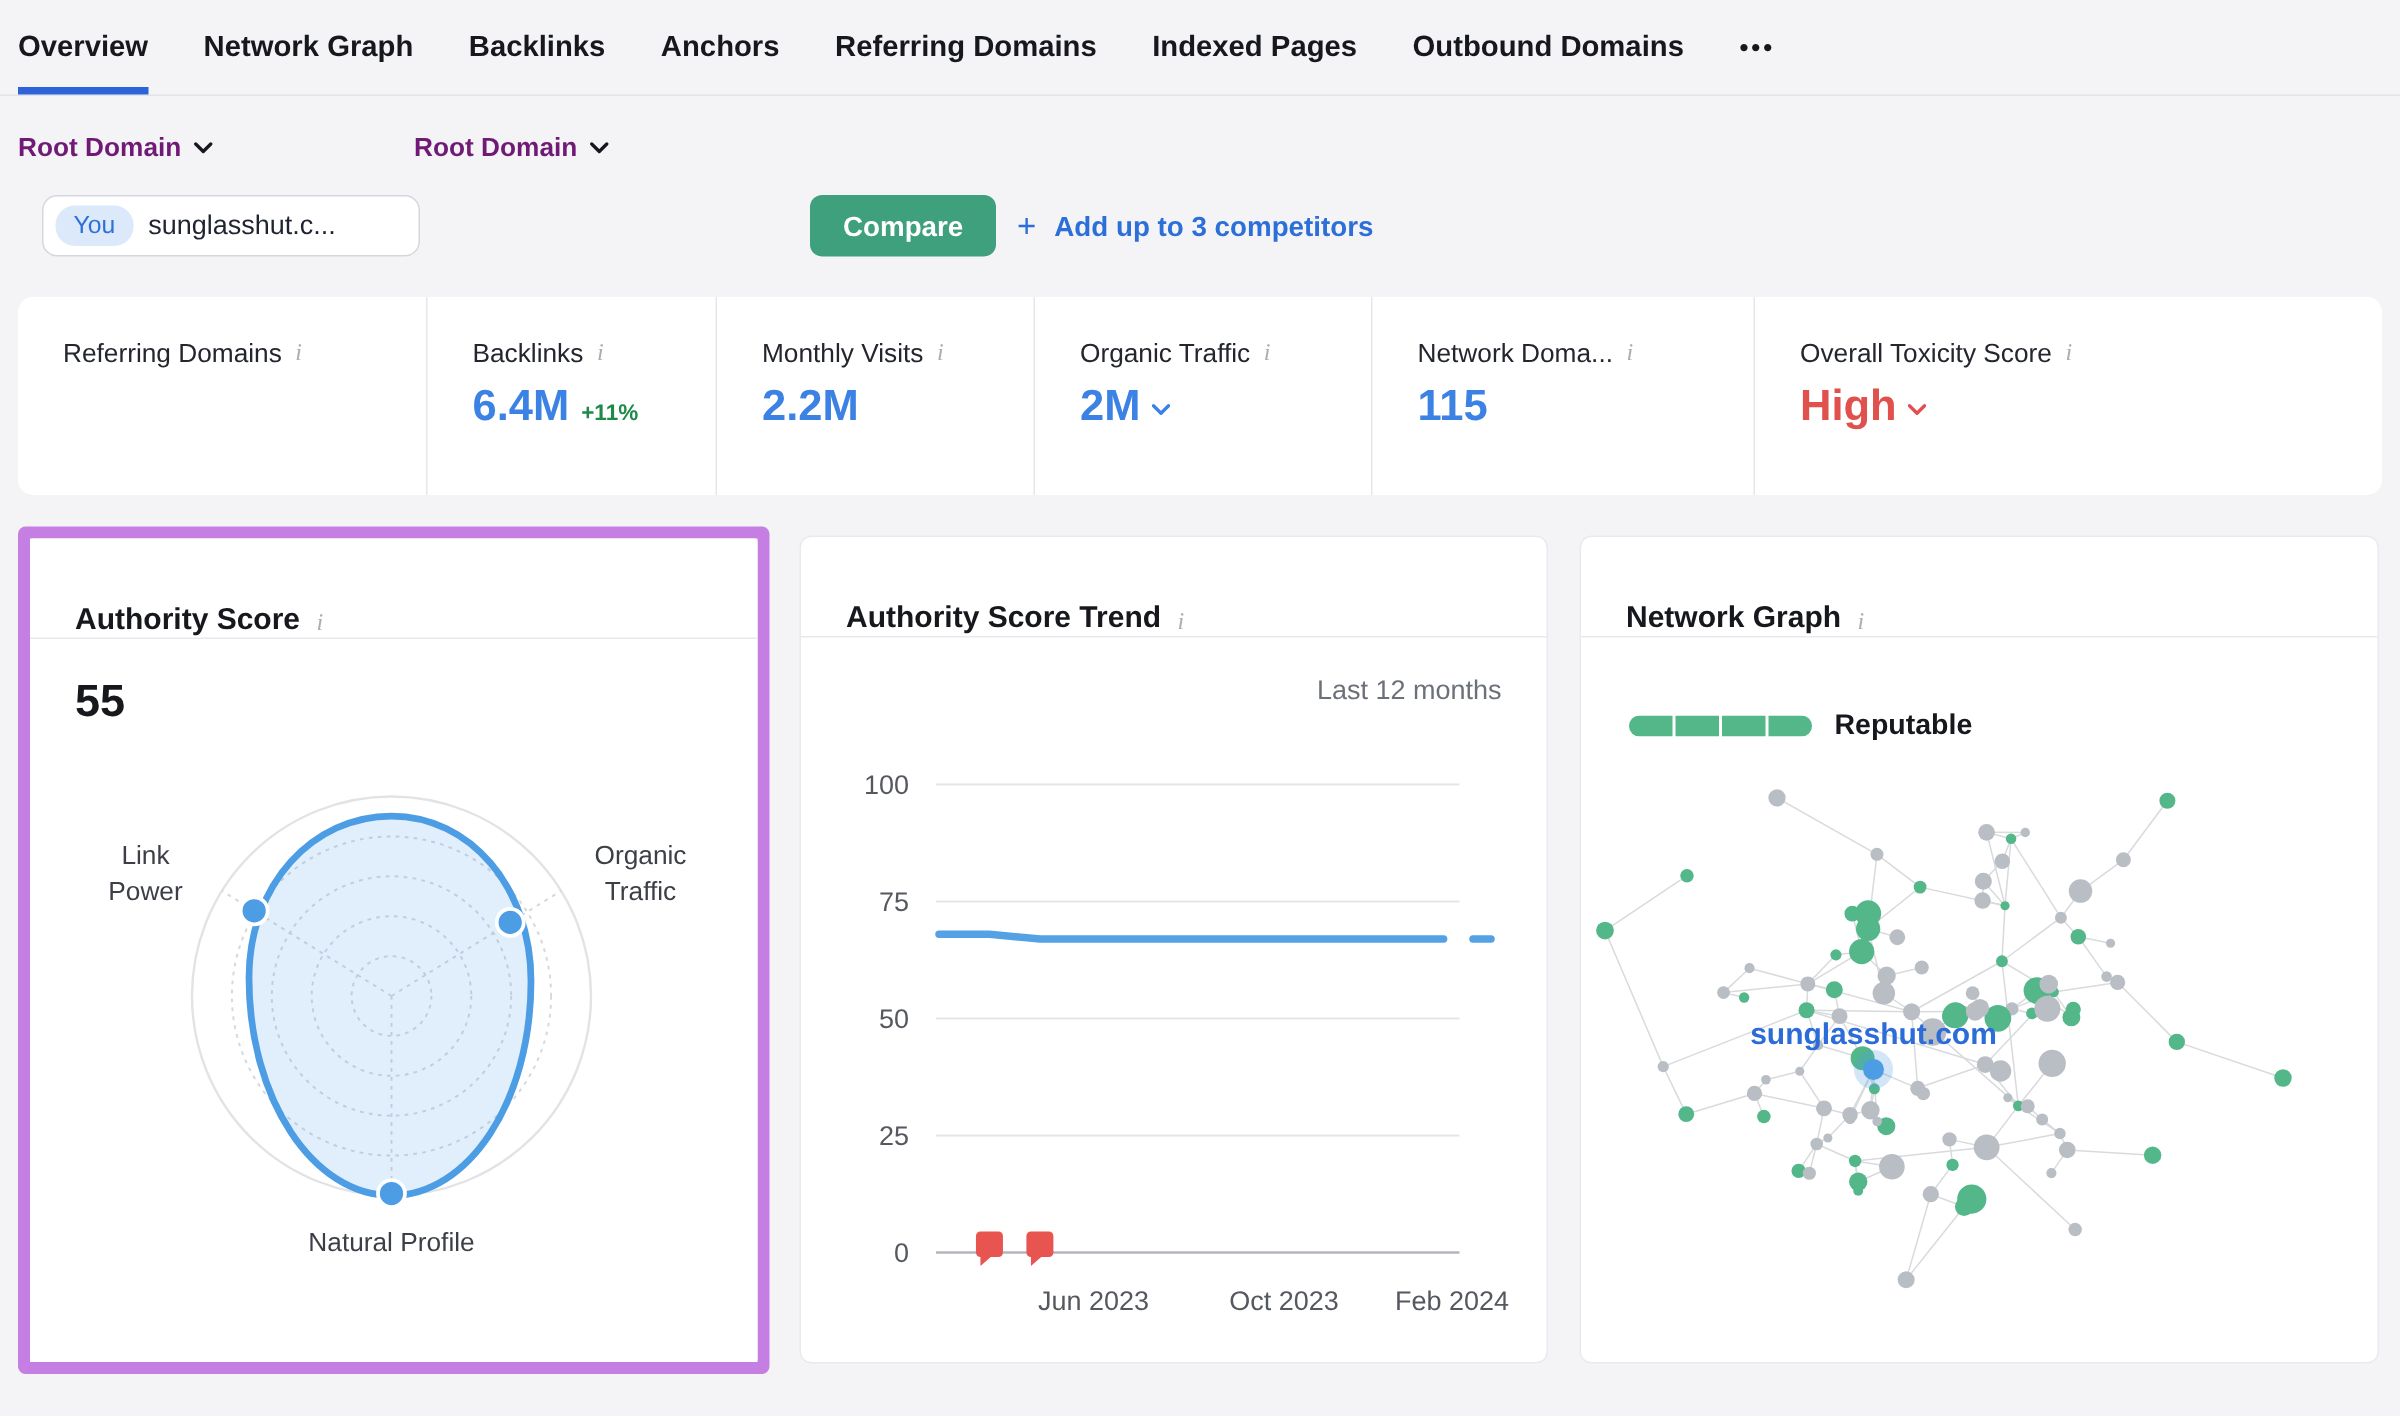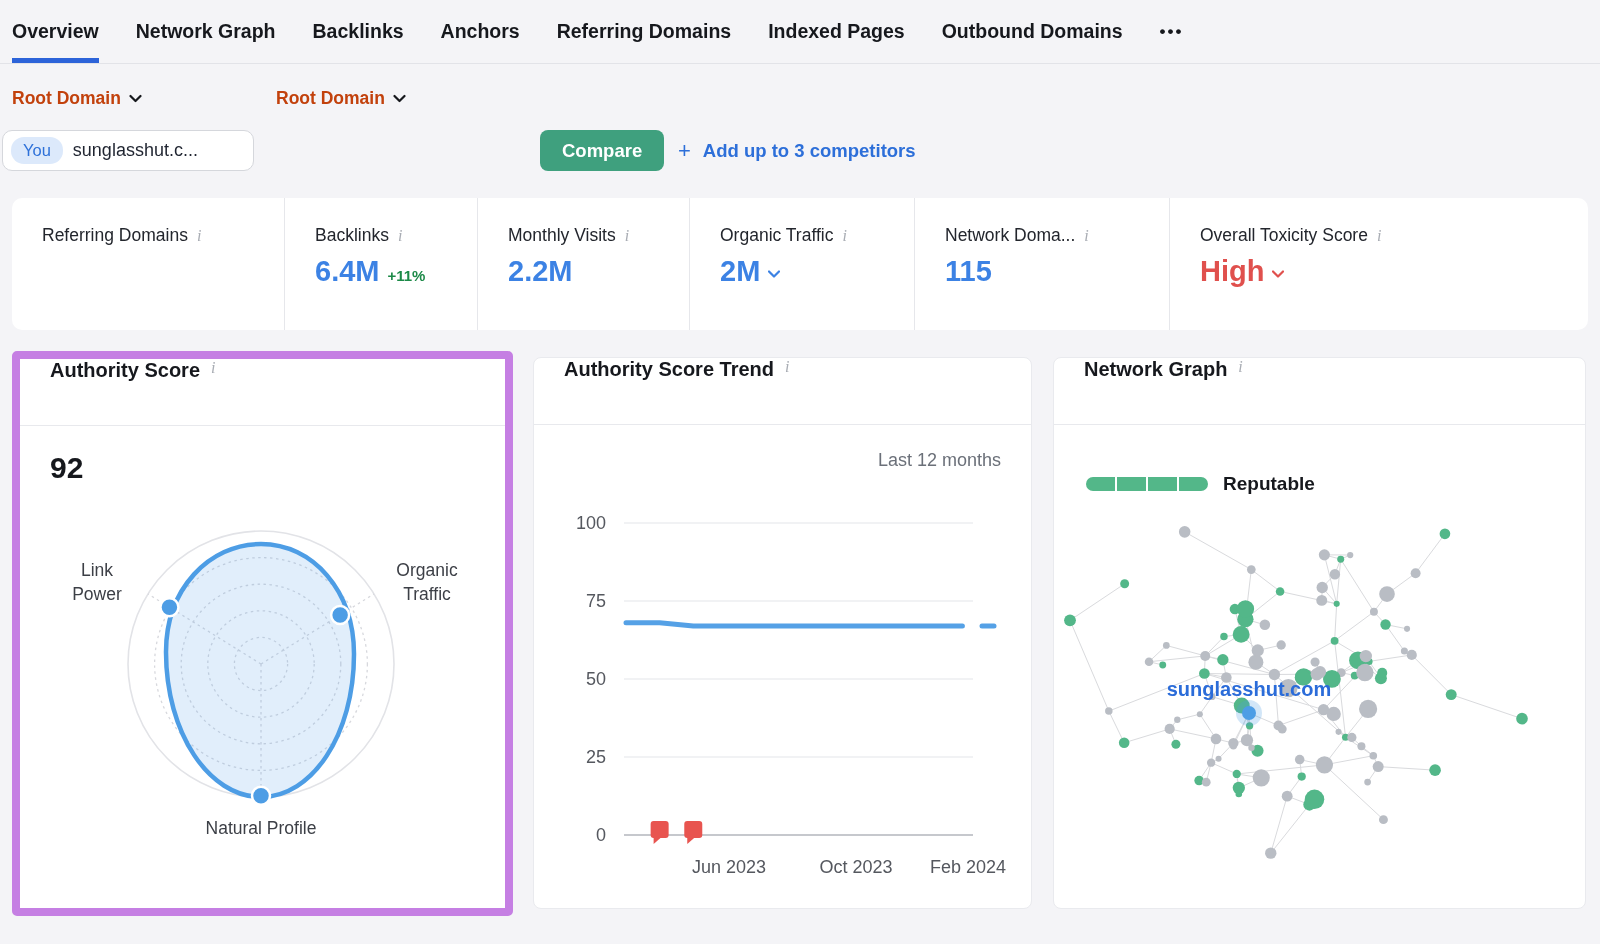--- a/index.html
+++ b/index.html
@@ -8,25 +8,25 @@
   .page { position:relative; width:1600px; height:944px; }
 
   
   .nav { position:absolute; top:0; left:0; right:0; height:64px; border-bottom:1px solid #e2e3e8; display:flex; align-items:stretch; padding-left:12px; }
   .nav-tabs { display:flex; align-items:stretch; gap:37px; }
   .nav-tab { display:flex; align-items:center; font-size:19.5px; font-weight:700; color:#16181d; cursor:pointer; border-bottom:5px solid transparent; border-top:5px solid transparent; white-space:nowrap; }
   .nav-tab.active { border-bottom-color:#2c63d9; }
   .nav-more { display:flex; align-items:center; margin-left:37px; font-size:17px; font-weight:700; letter-spacing:2px; color:#16181d; cursor:pointer; }
 
   
-  .root-label { position:absolute; top:88px; font-size:17.5px; font-weight:700; color:#c2410c; display:flex; align-items:center; gap:8px; cursor:pointer; }
+  .root-label { position:absolute; top:88px; font-size:17.5px; font-weight:700; color:#701a75; display:flex; align-items:center; gap:8px; cursor:pointer; }
   .root-label .chev { color:#16181d; display:flex; }
   .lbl-1 { left:12px; } .lbl-2 { left:276px; }
 
-  .you-input { position:absolute; top:130px; left:2px; width:252px; height:41px; background:#fff; border:1px solid #d5d7dc; border-radius:10px; display:flex; align-items:center; padding:0 12px 0 8px; gap:10px; cursor:text; }
+  .you-input { position:absolute; top:130px; left:28px; width:252px; height:41px; background:#fff; border:1px solid #d5d7dc; border-radius:10px; display:flex; align-items:center; padding:0 12px 0 8px; gap:10px; cursor:text; }
   .you-pill { background:#dce9fb; color:#2e71d9; font-size:16.5px; border-radius:13px; padding:4px 12px; }
   .you-domain { font-size:18px; color:#1f2430; white-space:nowrap; overflow:hidden; }
 
   .competitor-input { position:absolute; top:130px; left:276px; width:251px; height:41px; background:#fff; border:1px solid #d5d7dc; border-radius:10px; display:flex; align-items:center; padding:0 12px; gap:11px; cursor:text; }
   .competitor-dot { width:18px; height:18px; border-radius:50%; background:#c3c7cd; flex:none; }
   .competitor-ph { font-size:18px; color:#9aa0a8; }
 
   .compare-btn { position:absolute; top:130px; left:540px; height:41px; padding:0 22px; background:#3fa07e; border:none; border-radius:8px; color:#fff; font-family:inherit; font-size:18.5px; font-weight:700; cursor:pointer; }
 
   .add-link { position:absolute; top:130px; left:678px; height:41px; display:flex; align-items:center; gap:12px; color:#2d6fd9; cursor:pointer; }
@@ -41,21 +41,21 @@
   .metric-value-row { margin-top:9px; display:flex; align-items:baseline; gap:8px; }
   .metric-value { font-size:29px; font-weight:700; color:#3c82e4; }
   .metric-value.danger { color:#e0504d; }
   .metric-delta { font-size:15px; font-weight:600; color:#1d8a48; }
   .metric-chev { color:#3c82e4; display:inline-flex; transform:translateY(-3px); }
   .metric-chev.danger { color:#e0504d; }
   .info-i { font-family:"Liberation Serif", serif; font-style:italic; font-size:16px; color:#a9adb4; cursor:pointer; }
 
   
   .card { position:absolute; background:#fff; border:1px solid #e9eaee; border-radius:8px; }
-  .card-header { height:67px; display:flex; align-items:flex-start; gap:11px; padding:0 30px; border-bottom:1px solid #e8e9ed; }
+  .card-header { height:67px; display:flex; align-items:flex-end; gap:11px; padding:0 30px; border-bottom:1px solid #e8e9ed; }
   .card-title { font-size:20px; font-weight:700; color:#16181d; }
 
   .authority-hl { position:absolute; left:12px; top:351px; width:501px; height:565px; border:8px solid #c57fe3; border-radius:5px; background:#fff; }
   .card.authority { left:0; top:0; width:100%; height:100%; border:none; border-radius:2px; }
 
   .score-row { position:absolute; left:30px; top:92px; display:flex; align-items:center; gap:22px; }
   .score-num { font-size:30px; font-weight:700; color:#16181d; }
   .score-badge { background:#ddeafc; color:#2b6fc9; font-size:17px; font-weight:600; border-radius:16px; padding:6px 16px; }
   .radar-label { position:absolute; font-size:17.5px; color:#3c3f46; text-align:center; line-height:1.35; }
   .rl-left { left:36px; top:200px; width:82px; }
@@ -187,21 +187,21 @@
       </div>
     </div>
 
   <div class="authority-hl">
     <div class="card authority">
       <div class="card-header">
         <span class="card-title">Authority Score</span>
         <span class="info-i">i</span>
       </div>
       <div class="score-row">
-        <span class="score-num">92</span>
+        <span class="score-num">55</span>
       </div>
       <svg id="radar-svg" width="484" height="372" style="position:absolute;left:0;top:160px;">
           <circle cx="241" cy="145" r="133" fill="#ffffff" stroke="#e2e3e7" stroke-width="1.6"></circle>
           <circle cx="241" cy="145" r="26.6" fill="none" stroke="#d7d8dd" stroke-width="1.3" stroke-dasharray="2.5 3.5"></circle>
           <circle cx="241" cy="145" r="53.2" fill="none" stroke="#d7d8dd" stroke-width="1.3" stroke-dasharray="2.5 3.5"></circle>
           <circle cx="241" cy="145" r="79.8" fill="none" stroke="#d7d8dd" stroke-width="1.3" stroke-dasharray="2.5 3.5"></circle>
           <circle cx="241" cy="145" r="106.4" fill="none" stroke="#d7d8dd" stroke-width="1.3" stroke-dasharray="2.5 3.5"></circle>
           <line x1="241" y1="145" x2="127.95" y2="74.90899999999999" stroke="#d7d8dd" stroke-width="1.3" stroke-dasharray="2.5 3.5"></line>
           <line x1="241" y1="145" x2="354.05" y2="74.90899999999999" stroke="#d7d8dd" stroke-width="1.3" stroke-dasharray="2.5 3.5"></line>
           <line x1="241" y1="145" x2="241" y2="278" stroke="#d7d8dd" stroke-width="1.3" stroke-dasharray="2.5 3.5"></line>

